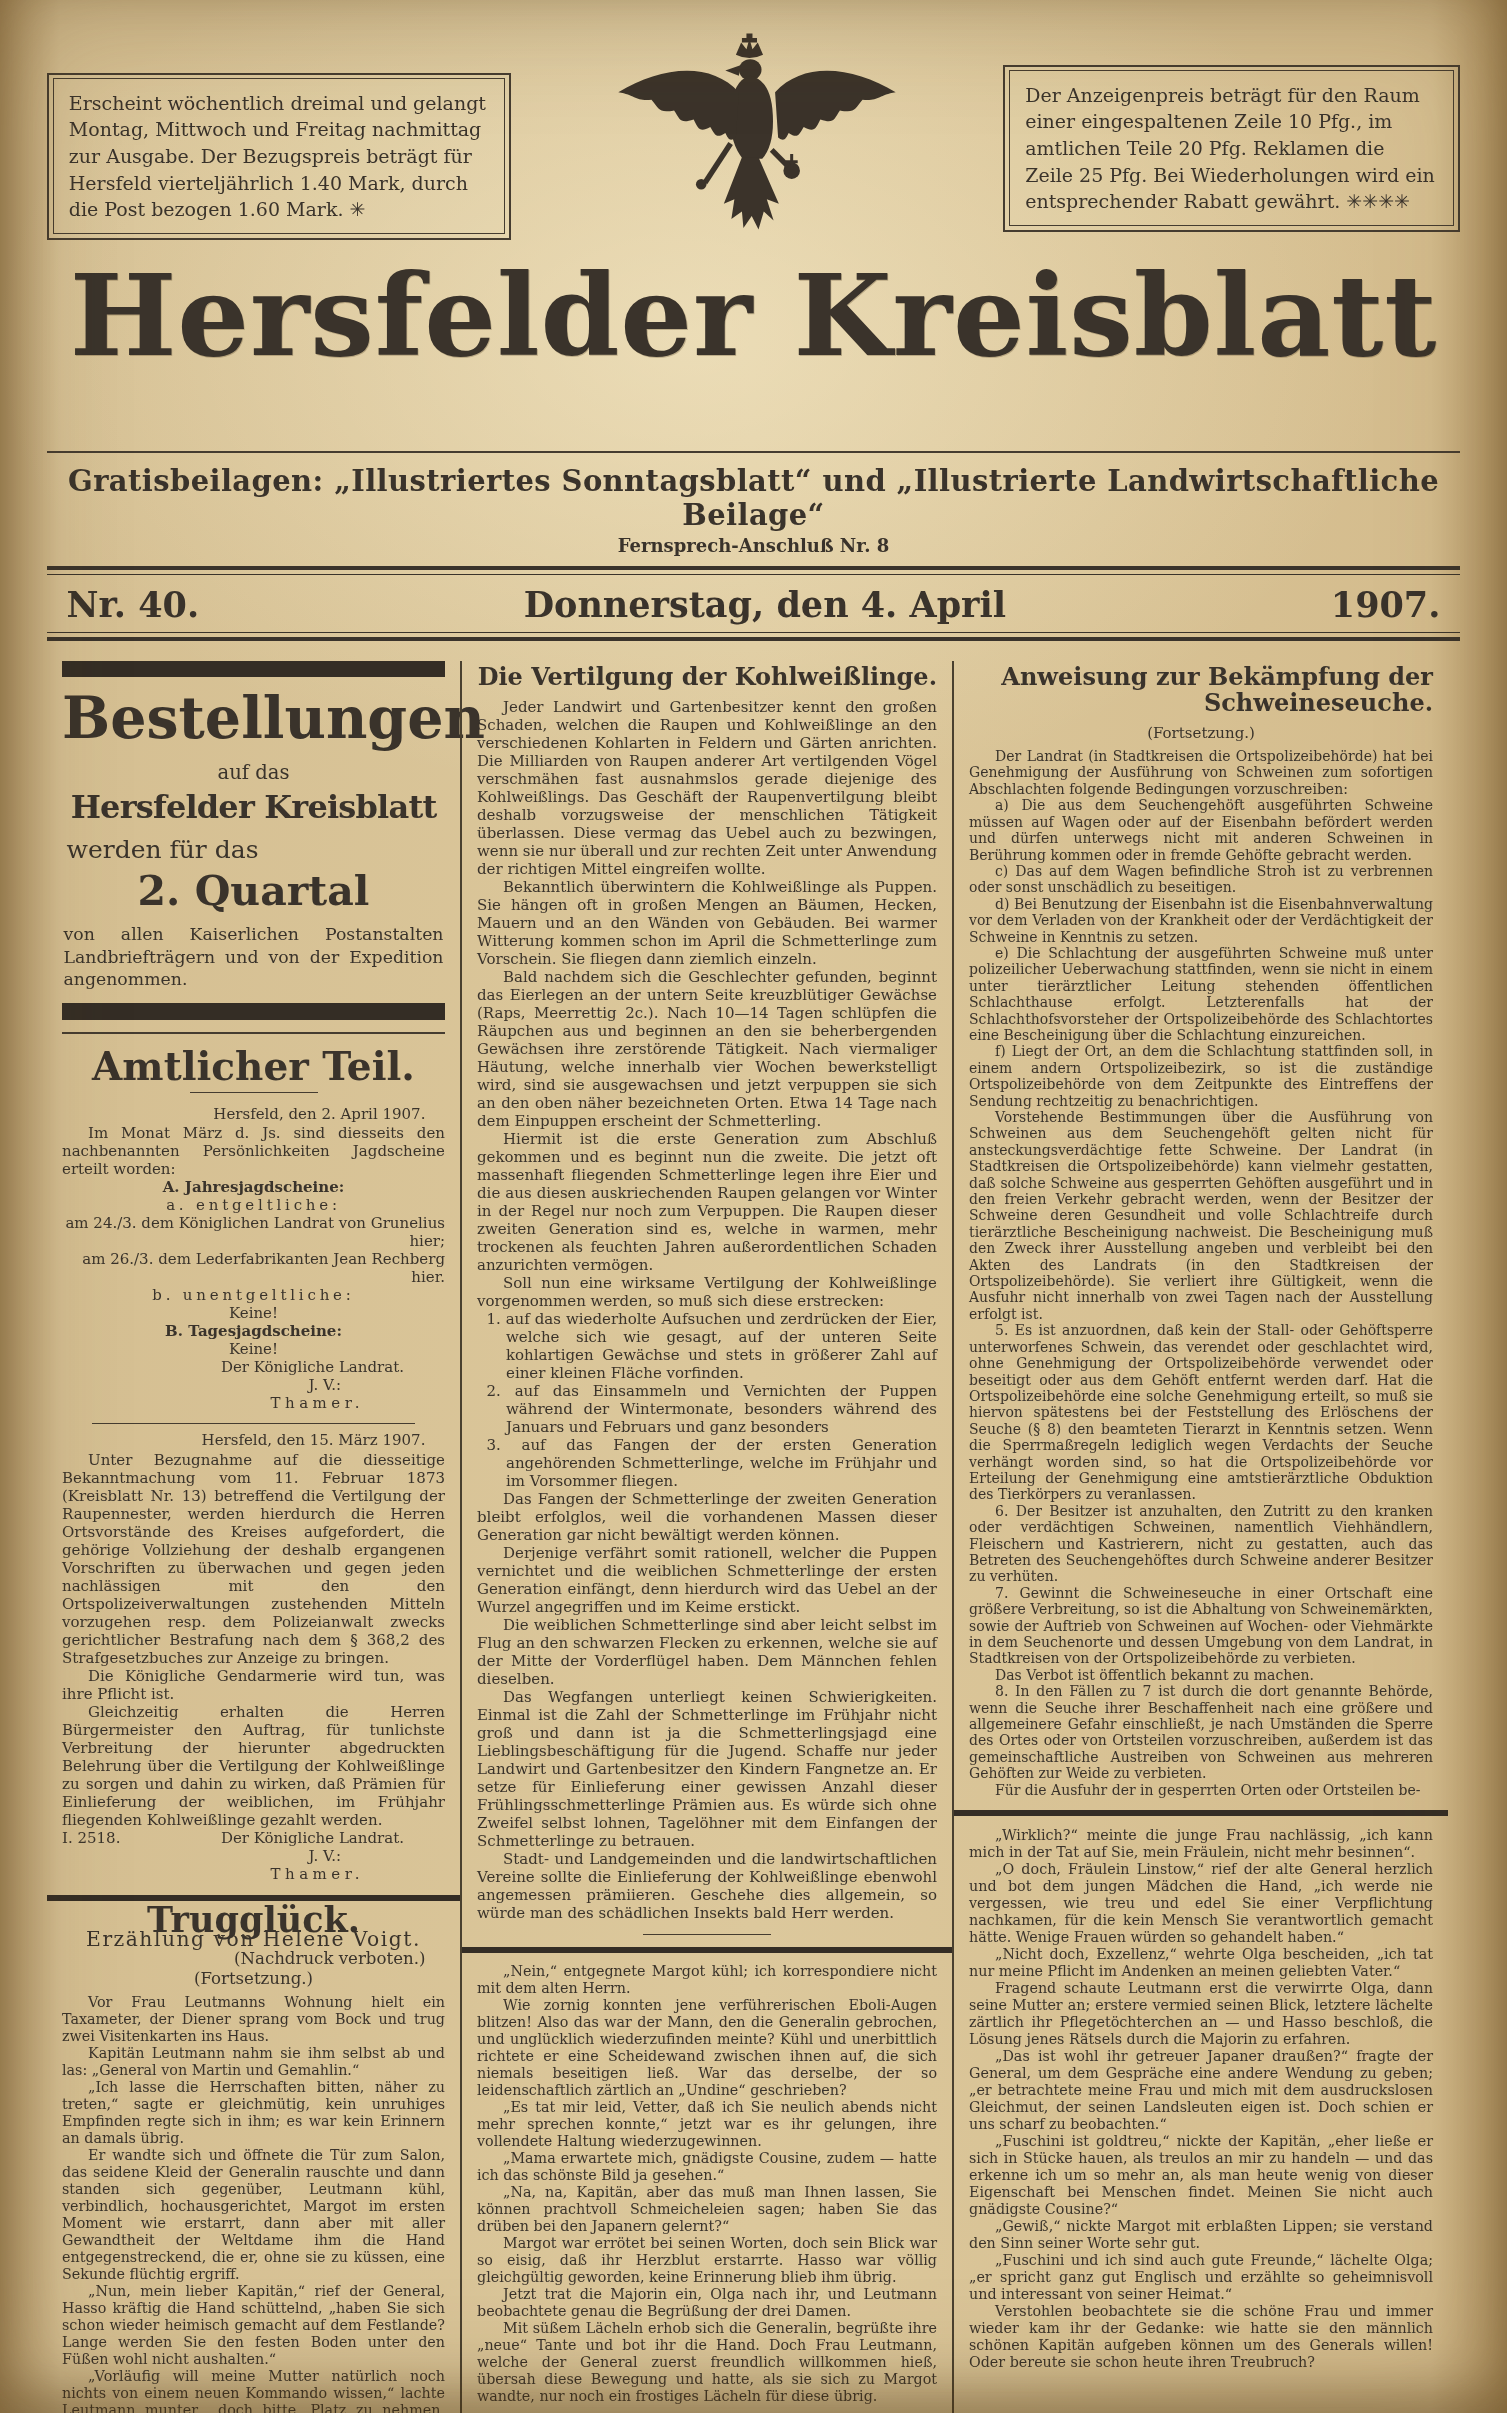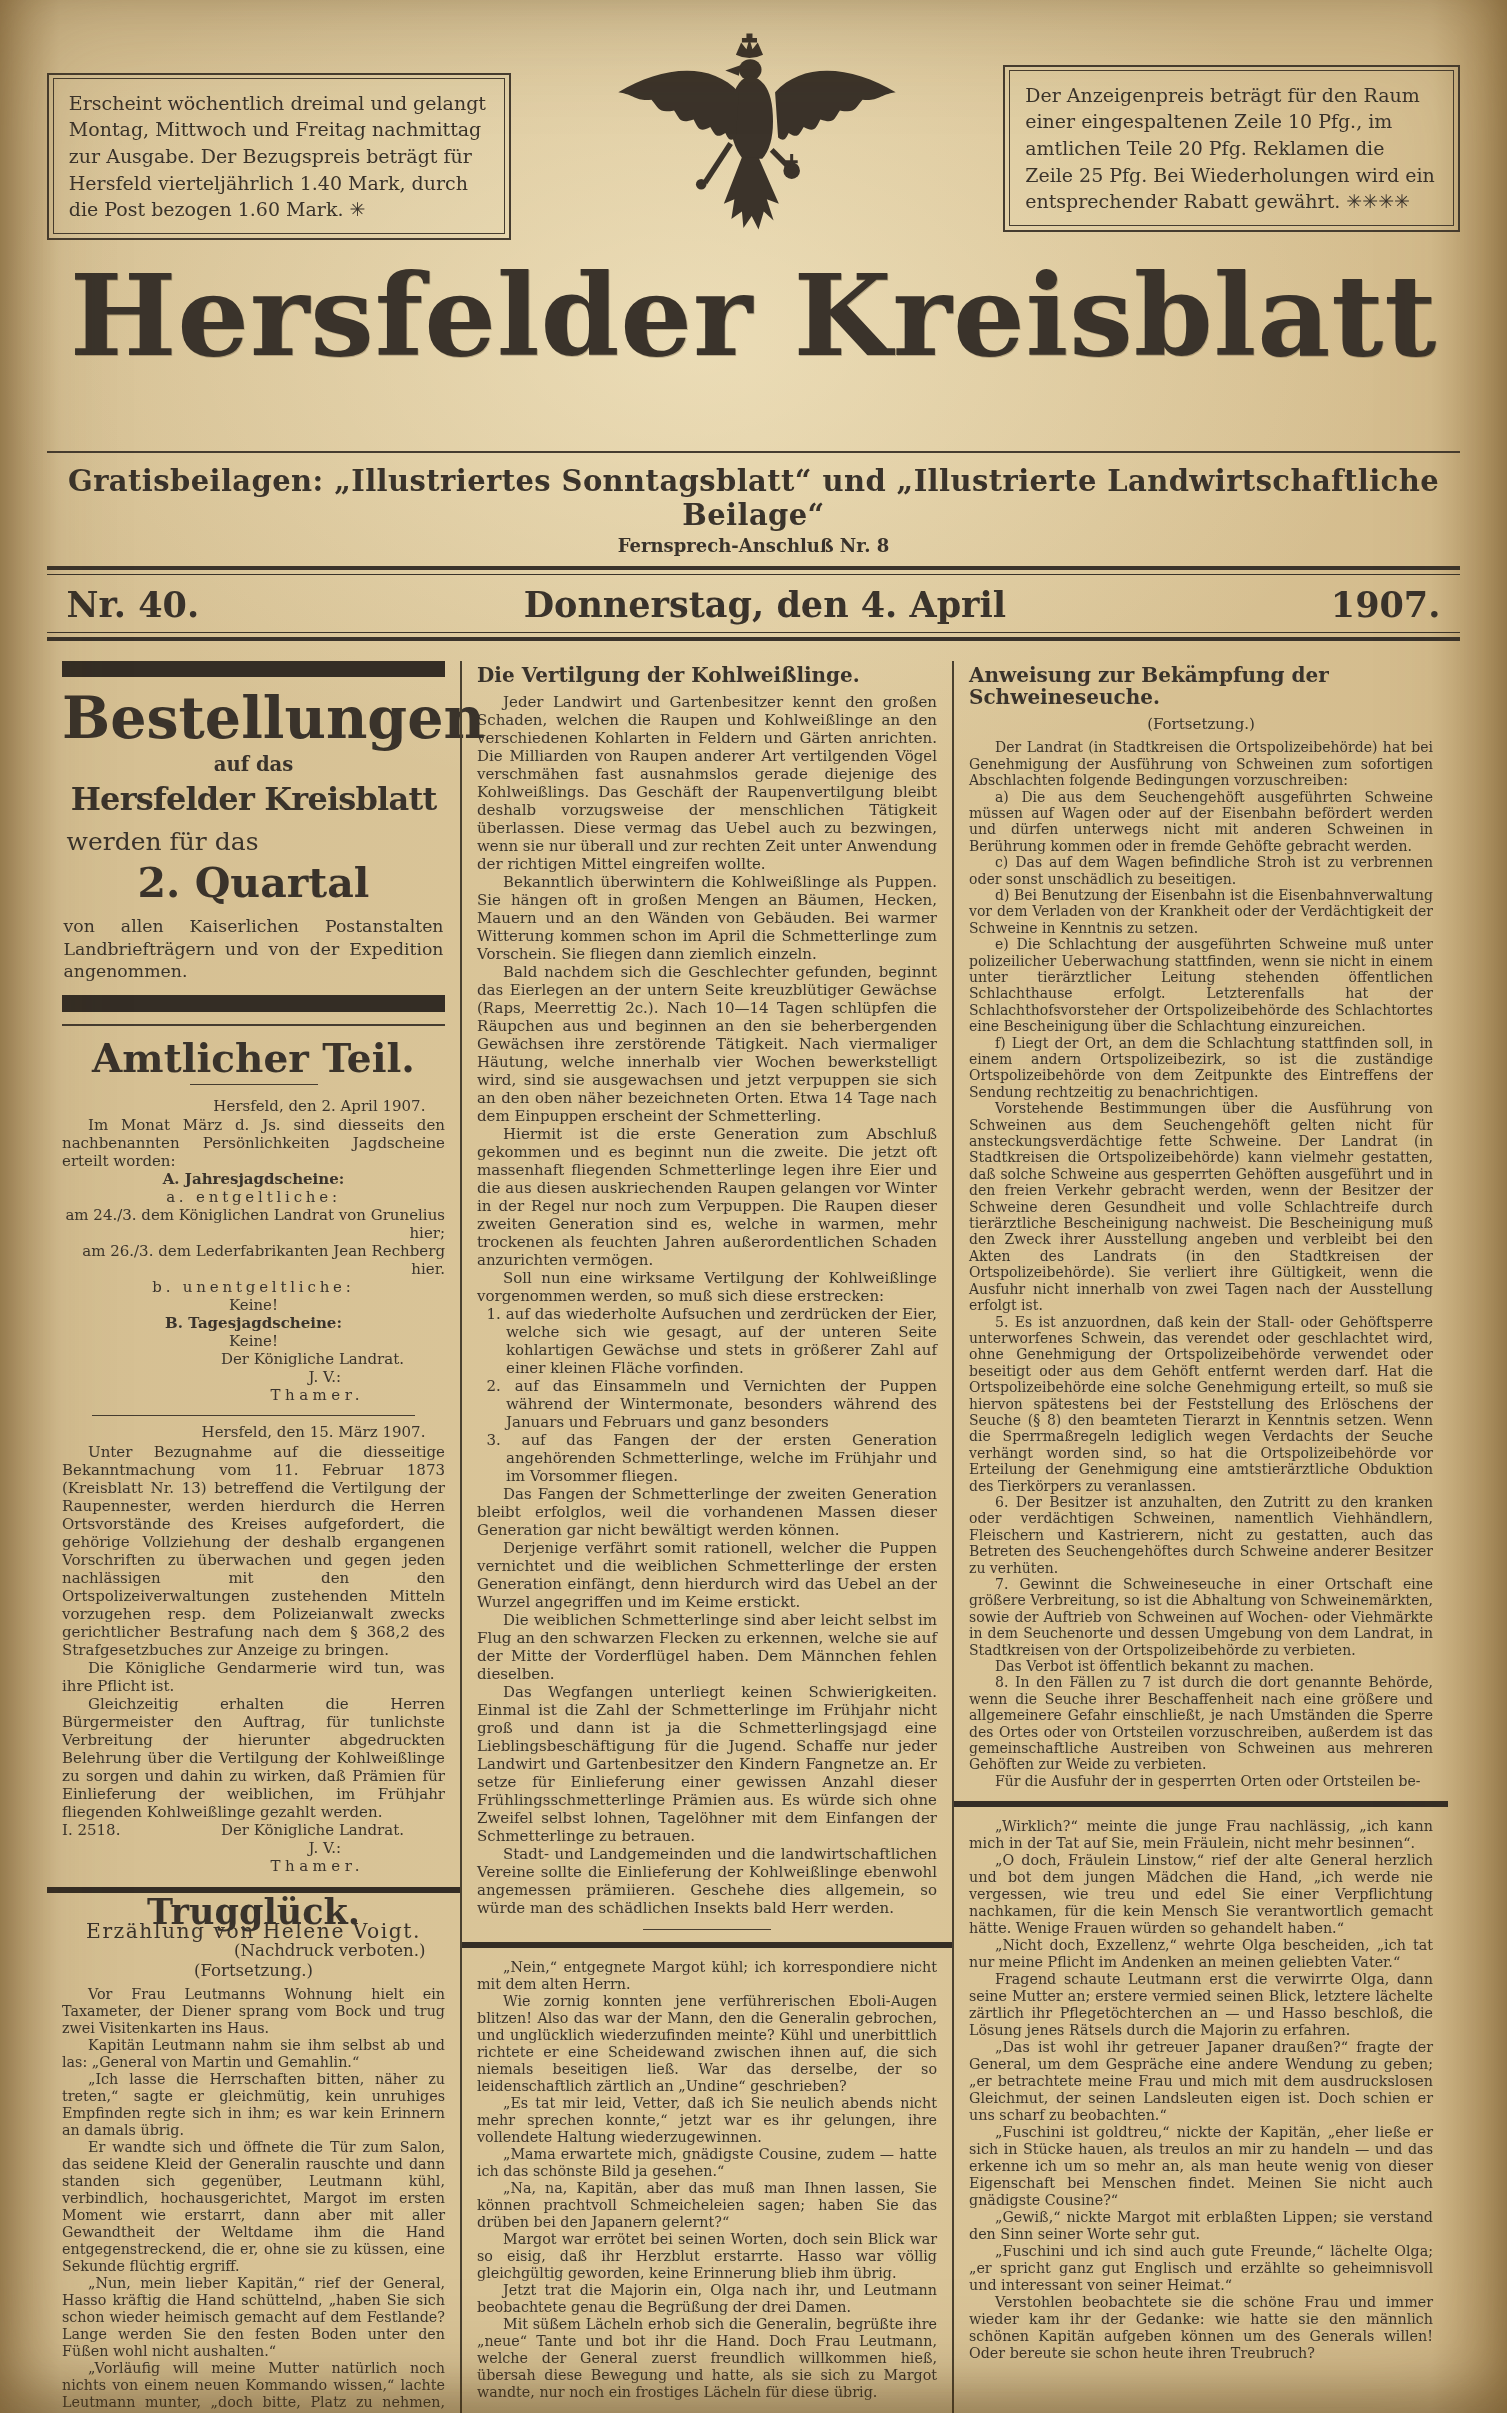--- a/index.html
+++ b/index.html
@@ -48,32 +48,32 @@
   .cb{text-align:center;font-weight:bold;}
   .csp{text-align:center;letter-spacing:3.8px;}
   .r{text-align:right;padding-right:41px;}
   .r2{text-align:right;padding-right:104px;}
   .rsp{text-align:right;padding-right:81px;letter-spacing:4.5px;}
   .li{padding-left:29px;text-indent:-19.6px;text-align:justify;}
   
   .bar{height:16.6px;background:#342d25;}
   .promo{text-align:center;padding:10.5px 0 12px;}
   .promo-title{font-size:57px;font-weight:bold;line-height:1.05;}
-  .promo-sub{font-size:19.6px;margin-top:5px;font-weight:bold;}
+  .promo-sub{font-size:19.6px;margin-top:13px;}
   .promo-name{font-size:32px;font-weight:bold;margin-top:4.5px;white-space:nowrap;letter-spacing:-0.8px;}
   .promo-fuer{font-size:25px;text-align:left;padding-left:4.5px;margin-top:9px;}
   .promo-quartal{font-size:41px;font-weight:bold;margin:3px 0 7.5px;}
   .promo-body{font-size:17.3px;line-height:1.32;text-align:justify;padding:0 1.5px;}
   .thinrule{border-top:2.3px solid #453c30;margin:12px 0 4.5px;}
   .thinrule2{border-top:1.5px solid #453c30;margin:10.5px 30px 7.5px;}
   .amtlicher{font-size:39px;font-weight:bold;text-align:center;margin:9px 0 3px;}
   .center-rule{width:128px;border-top:1.5px solid #453c30;margin:3px auto 12px;}
   .date{text-align:right;padding-right:19.6px;margin-bottom:1.5px;}
   .refrow{display:flex;justify-content:space-between;padding-right:41px;}
-  .article-title{font-size:20px;font-weight:bold;text-align:left;margin:3px 0 7.5px;line-height:1.1;}
+  .article-title{font-size:24px;font-weight:bold;text-align:right;margin:3px 0 7.5px;line-height:1.1;}
   .fort{text-align:center;font-size:15px;margin-bottom:6px;}
   .story-rule{border-top:6px solid #342d25;margin:12px -15px 10.5px;}
   .story-title{font-size:35px;font-weight:bold;text-align:center;margin:1.5px 0 3px;}
   .story-byline{font-size:20.3px;text-align:center;letter-spacing:1.5px;}
   .story-rights{font-size:16.6px;text-align:right;padding-right:19.6px;margin-top:1.5px;}
   .story-fort{font-size:16.6px;text-align:center;margin:3px 0 7.5px;}
   h2{margin:0;}
 </style>
 </head>
 <body>

